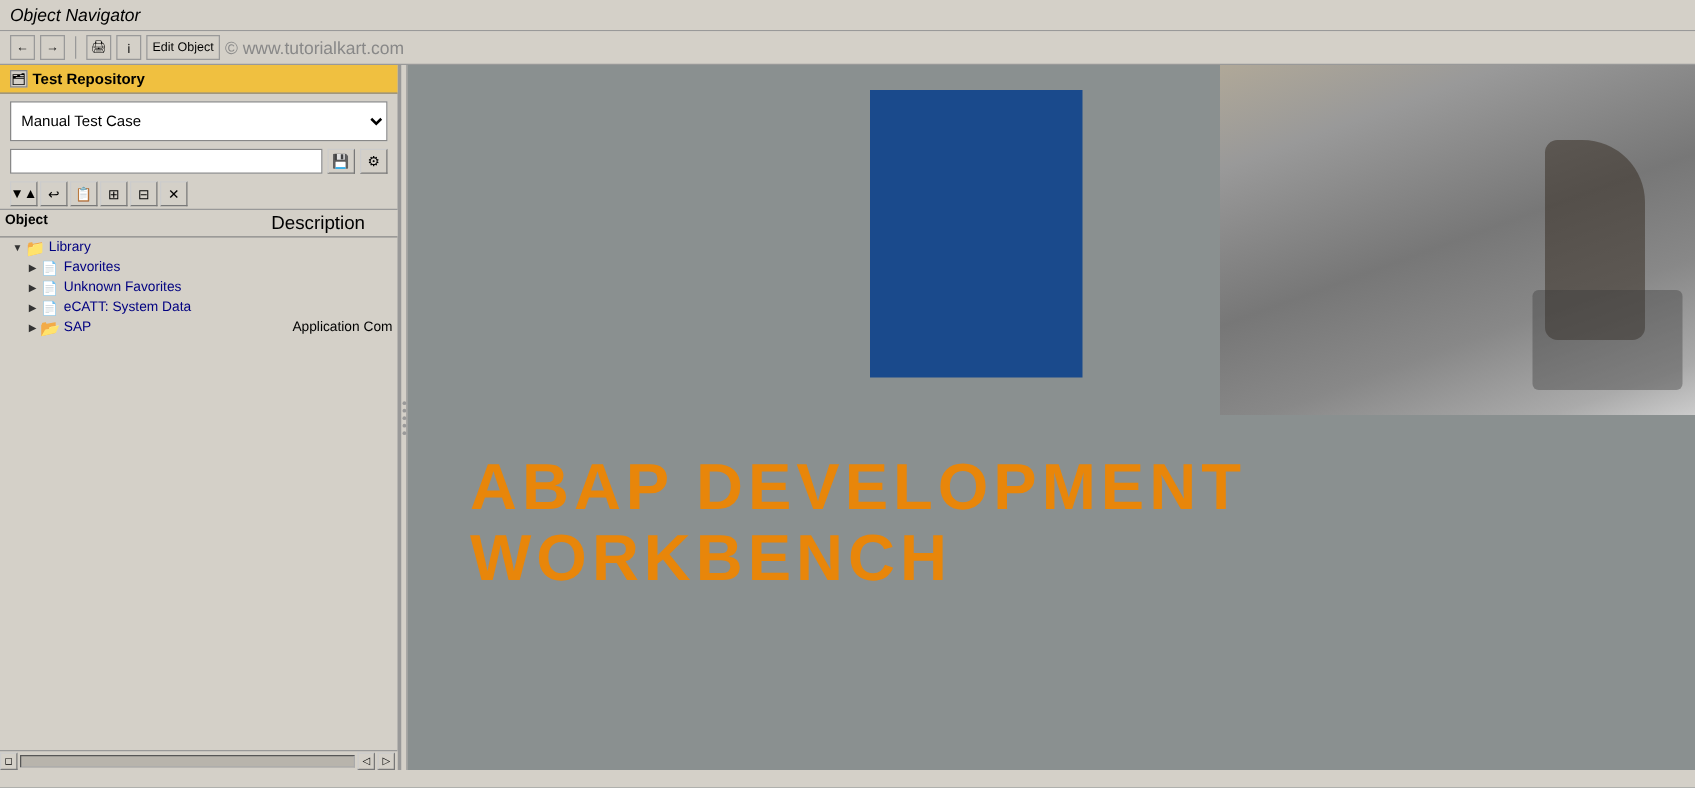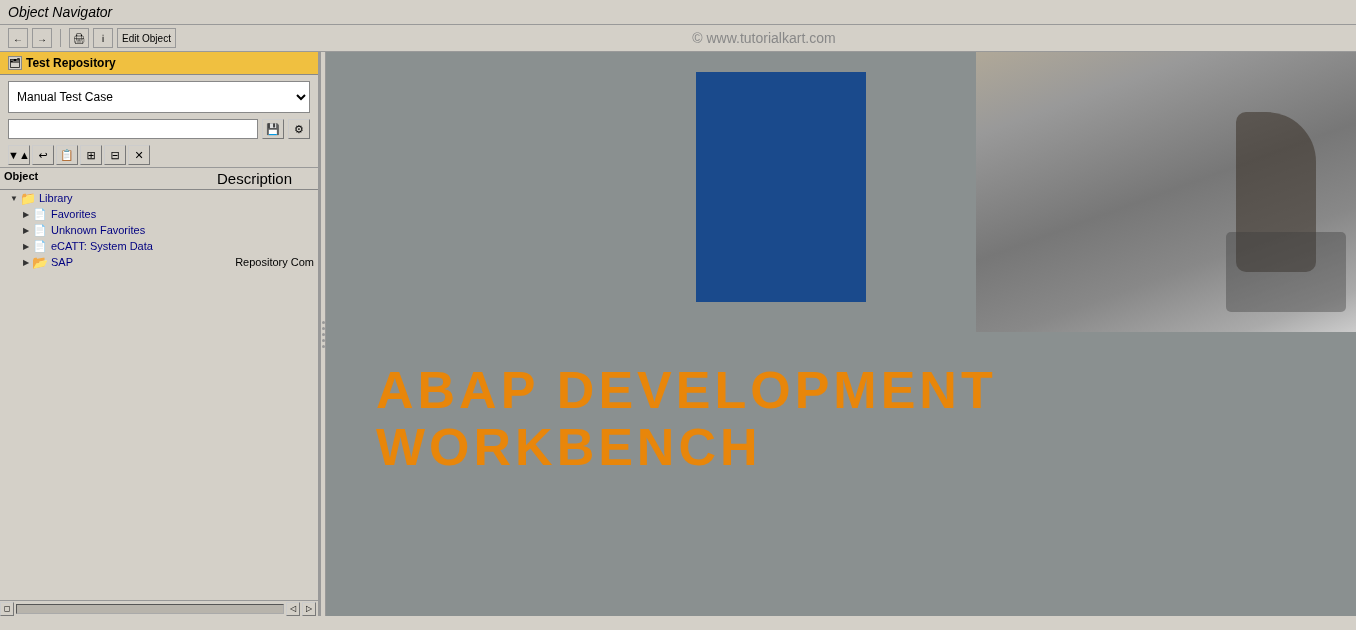--- a/index.html
+++ b/index.html
@@ -49,21 +49,21 @@
       height: 18px;
       background: #999;
       margin: 0 4px;
     }
 
     .watermark {
       color: #888;
       font-size: 14px;
       margin: 0 auto;
       flex: 1;
-      text-align: center;
+      text-align: left;
     }
 
     
     #main-layout {
       display: flex;
       height: calc(630px - 66px);
     }
 
     
     #left-panel {
@@ -420,21 +420,21 @@
       <div class="tree-item tree-indent-2">
         <span class="tree-arrow">▶</span>
         <span class="tree-icon" style="color:#5566aa;font-size:11px;">📄</span>
         <span class="tree-label">eCATT: System Data</span>
       </div>
 
       <div class="tree-item tree-indent-2" style="display:flex;width:100%;">
         <span class="tree-arrow">▶</span>
         <span class="tree-icon" style="color:#f0c040;font-size:13px;">📂</span>
         <span class="tree-label" style="flex:1;">SAP</span>
-        <span class="tree-desc" style="color:#000;margin-right:4px;">Repository Com</span>
+        <span class="tree-desc" style="color:#000;margin-right:4px;">Application Com</span>
       </div>
 
     </div>
 
     <div id="bottom-scroll">
       <button class="scroll-btn">◻</button>
       <div class="scroll-track"></div>
       <button class="scroll-btn">◁</button>
       <button class="scroll-btn">▷</button>
     </div>

